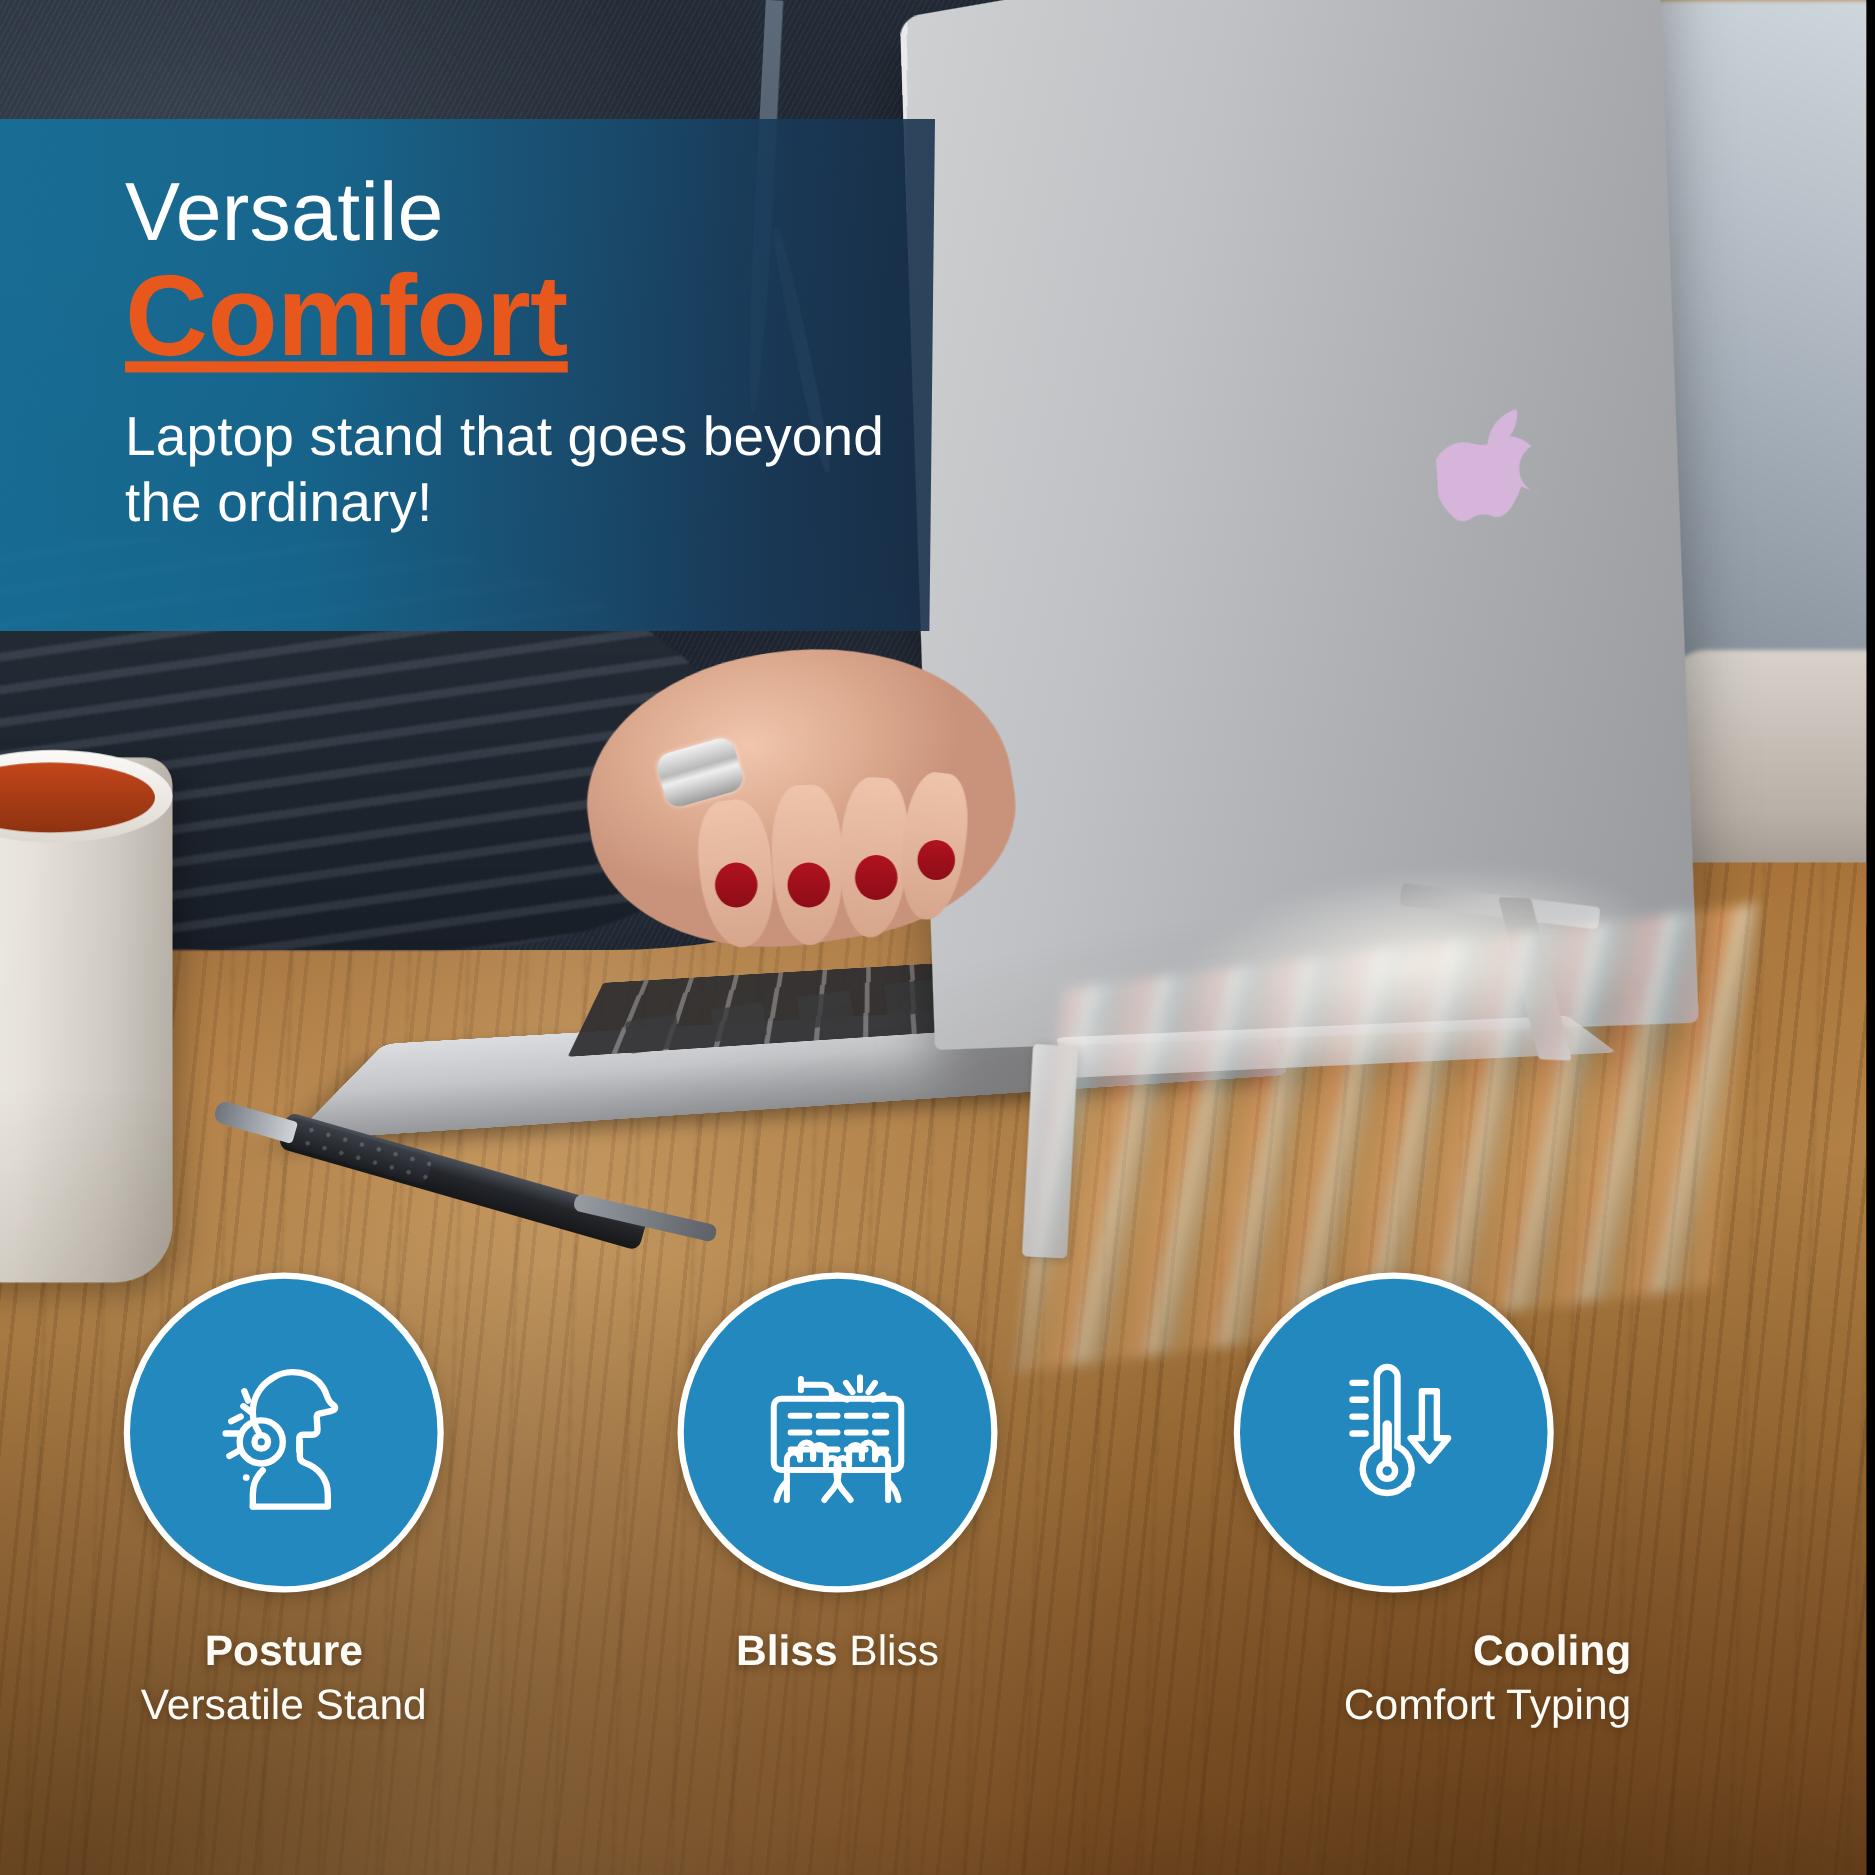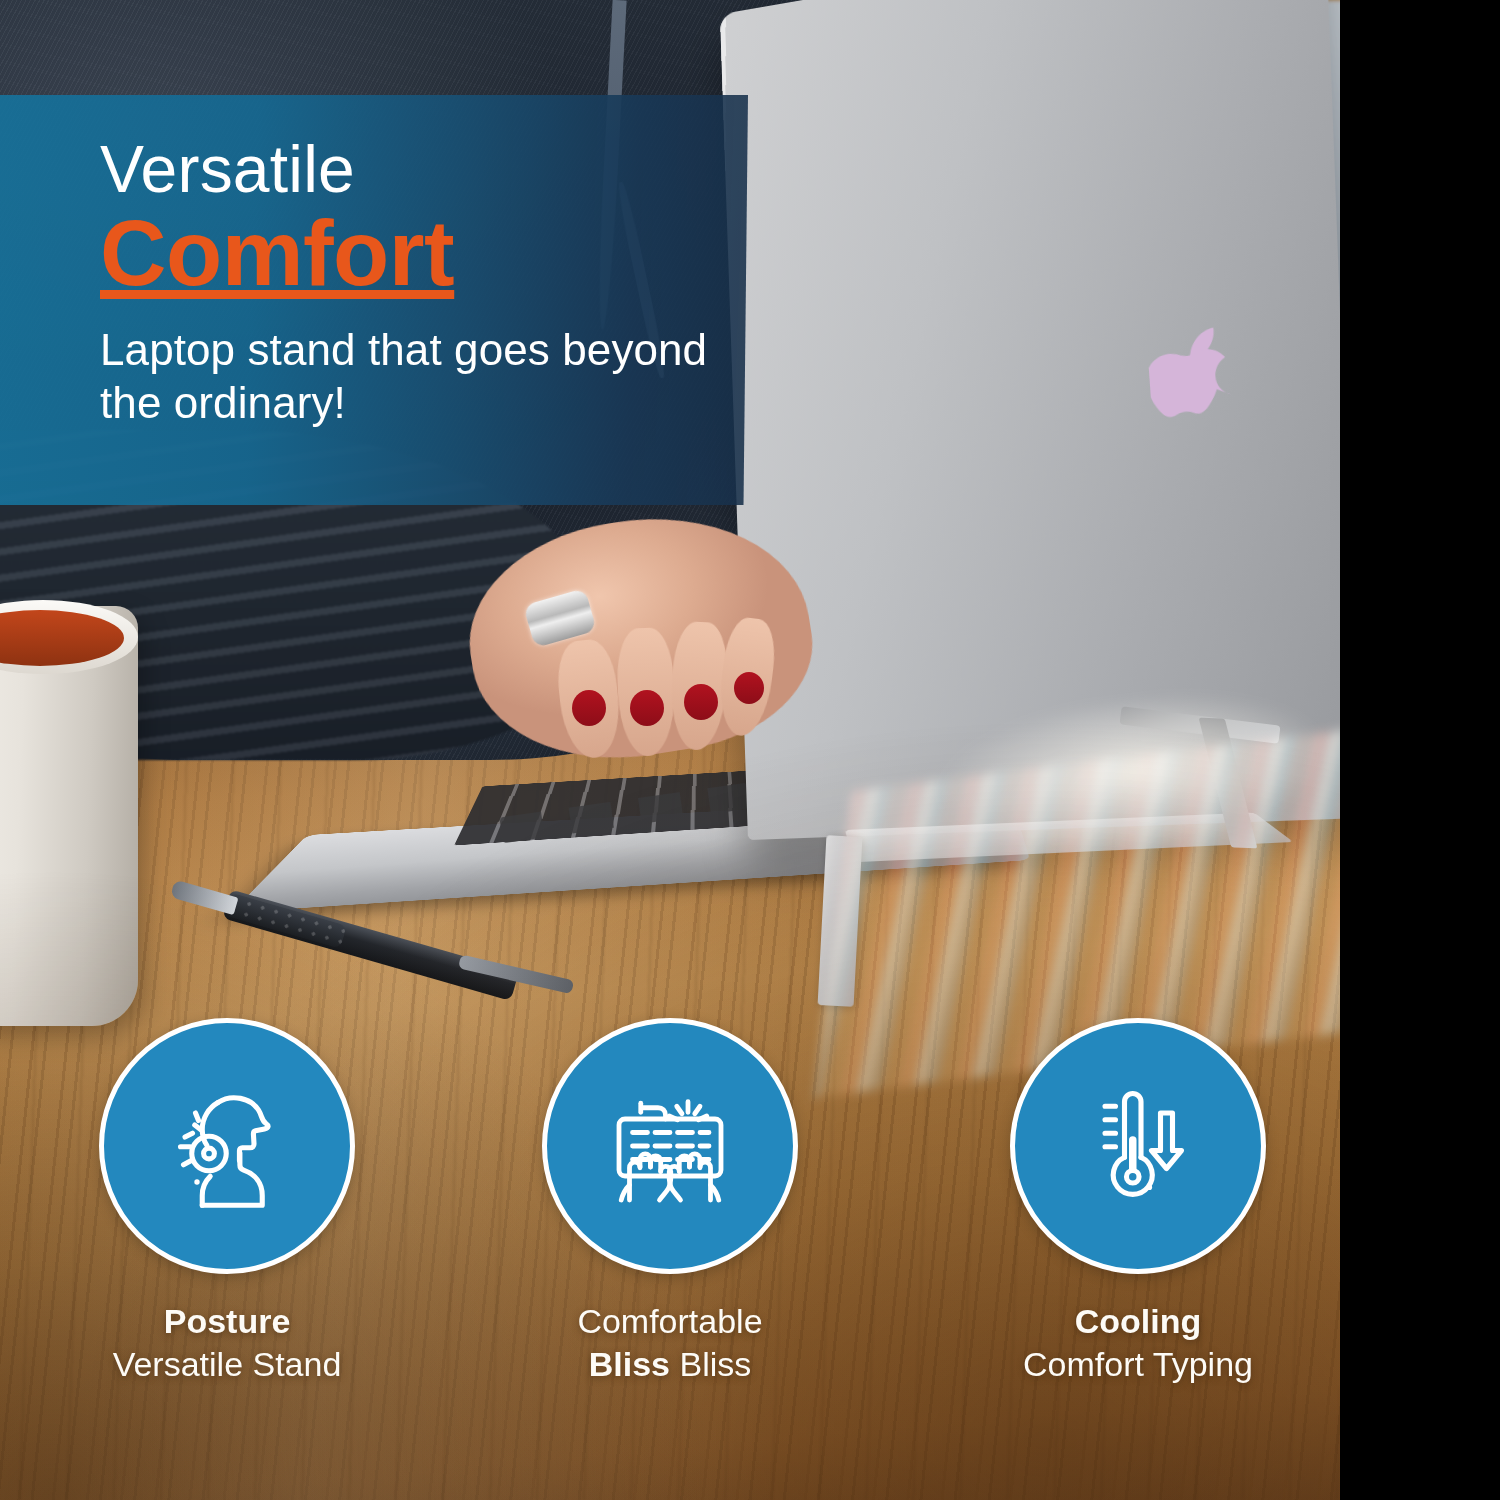--- a/index.html
+++ b/index.html
@@ -1,21 +1,21 @@
 <!DOCTYPE html>
 <html><head>
 <meta charset="utf-8">
 <style>
   * { margin:0; padding:0; box-sizing:border-box; }
   html, body { width:1500px; height:1500px; background:#000; }
   body { font-family:"Liberation Sans", sans-serif; overflow:hidden; }
 
   .scene {
     position:relative;
-    width:1340px; height:1500px;
+    width:1493px; height:1500px;
     overflow:hidden;
     background:#b07a3c;
   }
 
   
   .photo { position:absolute; inset:0; }
 
   
   .desk {
     position:absolute; left:0; right:0; top:690px; bottom:0;
@@ -288,21 +288,21 @@
   }
 
   
   .features {
     position:absolute; left:0; top:1018px; width:1500px; height:420px;
   }
 
   .feat { position:absolute; width:380px; text-align:center; }
   .feat-1 { left:37px; }
   .feat-2 { left:480px; }
-  .feat-3 { left:948px; }
+  .feat-3 { left:925px;text-align:right; }
 
   .circle {
     width:256px; height:256px; margin:0 auto;
     border-radius:50%;
     background:#2388BE;
     border:5px solid #ffffff;
     display:flex; align-items:center; justify-content:center;
     box-shadow:0 4px 14px rgba(0,0,0,.22);
   }
   .circle svg { width:150px; height:150px; display:block; }
@@ -434,21 +434,20 @@
             <path d="M77 86V64.5c0-2.2-1.6-3.8-3.6-3.8s-3.4 1.6-3.4 3.8"></path>
             <path d="M70 64v-5.2c0-2-1.6-3.5-3.5-3.5S63 56.8 63 58.8V64"></path>
             <path d="M63 64v-4c0-2-1.5-3.4-3.4-3.4S56.2 58 56.2 60v7"></path>
             <path d="M56.2 67c0-2-1.5-3.4-3.3-3.4-1.9 0-3.4 1.4-3.4 3.4v5"></path>
             <path d="M77 76c3.5 3.5 4.5 6 5.5 10"></path>
             <path d="M49.5 72c0 7 4.5 9.5 7.5 14"></path>
           </svg>
         </span>
       </div>
       <div class="cap">
-        <span class="ln">Comfortable</span>
         <span class="ln"><b>Bliss</b><span> Bliss</span></span>
       </div>
     </div>
 
     <div class="feat feat-3">
       <div class="circle">
         <span>
           <svg viewBox="0 0 100 100" fill="none" stroke="#ffffff" stroke-width="3.4" stroke-linecap="round" stroke-linejoin="round">
             <path d="M52 57.5V20.5a5.5 5.5 0 0 0-11 0v37"></path>
             <path d="M41 57.5a13 13 0 1 0 11 0"></path>

